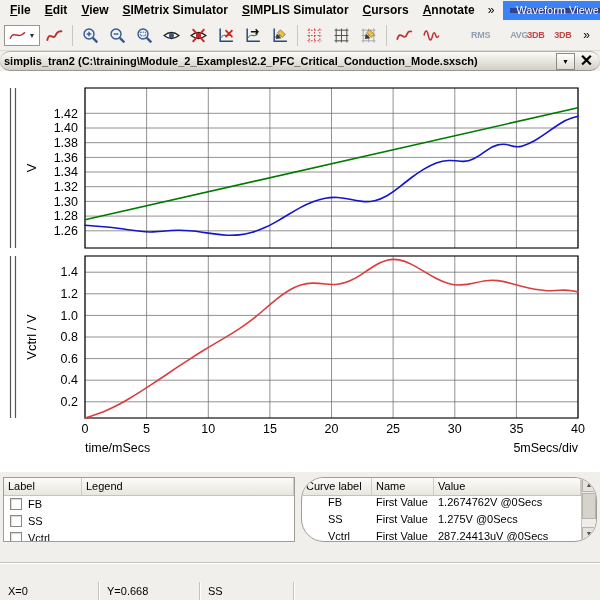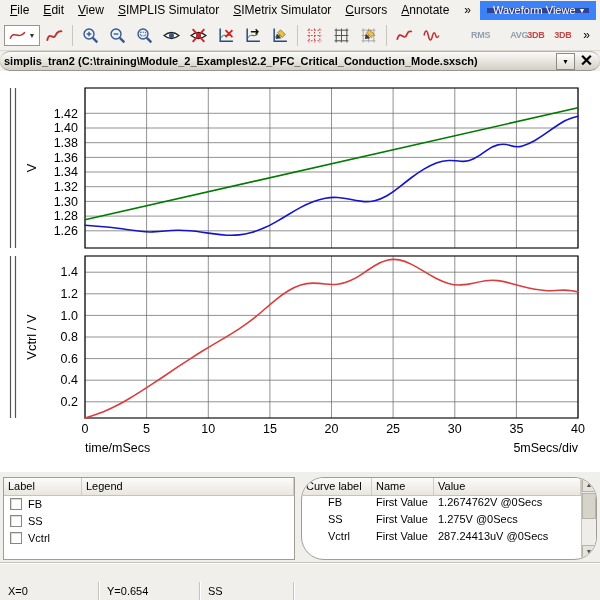--- a/index.html
+++ b/index.html
@@ -3,21 +3,21 @@
 <meta charset="utf-8">
 <style>
   html,body{margin:0;padding:0;width:600px;height:600px;overflow:hidden;}
   body{font-family:"Liberation Sans",sans-serif;font-size:11px;color:#000;background:#f1efec;}
   *{box-sizing:border-box;}
   .app{width:600px;height:600px;display:flex;flex-direction:column;background:#f1efec;}
 
   
   .menubar{height:21px;display:flex;align-items:center;padding:0 3px;background:#f3f1ee;font-size:12px;}
   .menu-items{display:flex;}
-  .menu-item{padding:3px 7px;cursor:default;white-space:nowrap;}
+  .menu-item{padding:3px 7px;cursor:default;white-space:nowrap;font-weight:bold;}
   .menu-spacer{flex:1;}
   .menu-overflow{padding:2px 6px;font-size:12px;}
   .viewer-combo{display:flex;align-items:center;background:#2e4396;color:#fff;height:19px;width:116px;border:7px solid #3b82f6;margin:0 1px 0 3px;padding-left:6px;font-size:11px;}
   .viewer-combo-text{flex:1;white-space:nowrap;overflow:hidden;}
   .viewer-combo-btn{width:14px;text-align:center;font-size:7px;color:#fff;}
 
   
   .toolbar{height:31px;display:flex;align-items:center;background:#f3f1ee;border-bottom:1px solid #dcd9d3;padding:0 3px;}
   .tb-btn{min-width:25px;height:25px;display:flex;align-items:center;justify-content:center;border:1px solid transparent;margin:0 1px;cursor:default;}
   .tb-icon svg{width:17px;height:17px;display:block;}
@@ -35,21 +35,21 @@
   .win-btn{width:19px;height:17px;display:flex;align-items:center;justify-content:center;margin-left:2px;cursor:default;}
   .win-drop{border:1px solid #8d8a82;background:linear-gradient(#ffffff,#dddad2);font-size:7px;}
   .win-close{font-size:16px;font-weight:bold;line-height:1;}
 
   
   .graph-area{height:410px;background:#fff;position:relative;}
   .graph-area svg{position:absolute;left:0;top:0;font-family:"Liberation Sans",sans-serif;}
 
   
   .bottom-panels{height:92px;display:flex;gap:6px;padding:5px 3px 0;background:#f1efec;}
-  .panel{background:#fff;border:1px solid #a19d95;height:83px;overflow:hidden;}
+  .panel{background:#fff;border:1px solid #a19d95;height:65px;overflow:hidden;}
   .legend-panel{width:292px;}
   .measure-panel{flex:1;position:relative;border-radius:23px;}
   .measure-table{margin-right:15px;}
   .panel-header{display:flex;height:18px;background:linear-gradient(#fcfbf9,#e9e6df);border-bottom:1px solid #c6c3bc;}
   .ph-cell{padding:2px 4px;border-right:1px solid #cfccc5;white-space:nowrap;overflow:hidden;}
   .lcol0{width:78px;}
   .lcol1{flex:1;}
   .mcol0{width:70px;}
   .mcol1{width:62px;}
   .mcol2{flex:1;}
@@ -72,22 +72,22 @@
 </head>
 <body>
 
 <div class="app">
 
   <div class="menubar">
     <div class="menu-items" id="menu-items">
         <span class="menu-item"><u>F</u>ile</span>
         <span class="menu-item"><u>E</u>dit</span>
         <span class="menu-item"><u>V</u>iew</span>
+        <span class="menu-item"><u>S</u>IMetrix Simulator</span>
         <span class="menu-item"><u>S</u>IMPLIS Simulator</span>
-        <span class="menu-item"><u>S</u>IMetrix Simulator</span>
         <span class="menu-item"><u>C</u>ursors</span>
         <span class="menu-item"><u>A</u>nnotate</span>
       </div>
     <div class="menu-spacer"></div>
     <div class="menu-overflow">»</div>
     <div class="viewer-combo">
       <span class="viewer-combo-text">Waveform Viewer</span>
       <span class="viewer-combo-btn">▼</span>
     </div>
   </div>
@@ -410,17 +410,17 @@
       <div class="vscroll">
         <div class="vs-btn">▲</div>
         <div class="vs-thumb"></div>
         <div class="vs-btn vs-down">▼</div>
       </div>
     </div>
   </div>
 
   <div class="statusbar" id="statusbar">
       <div class="sb-field" style="width: 99px;">X=0</div>
-      <div class="sb-field" style="width: 101px;">Y=0.654</div>
+      <div class="sb-field" style="width: 101px;">Y=0.668</div>
       <div class="sb-field" style="width: 94px;">SS</div>
     </div>
 
 </div>
 
 </body></html>

